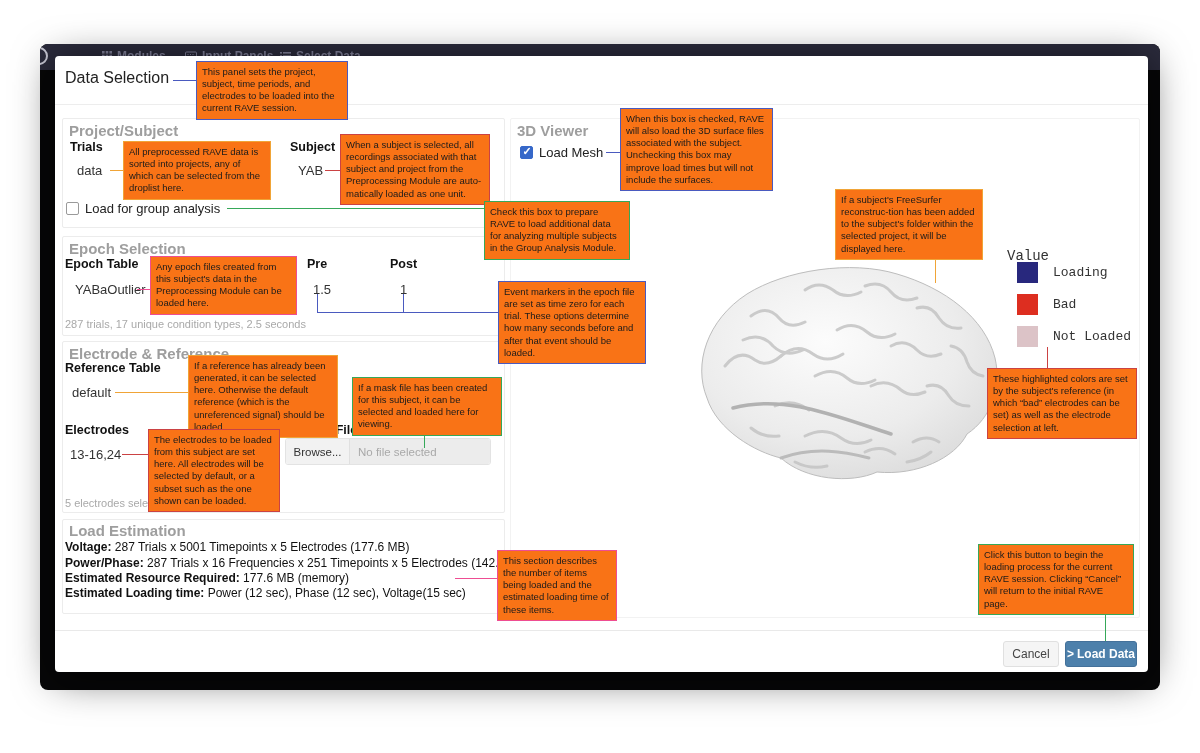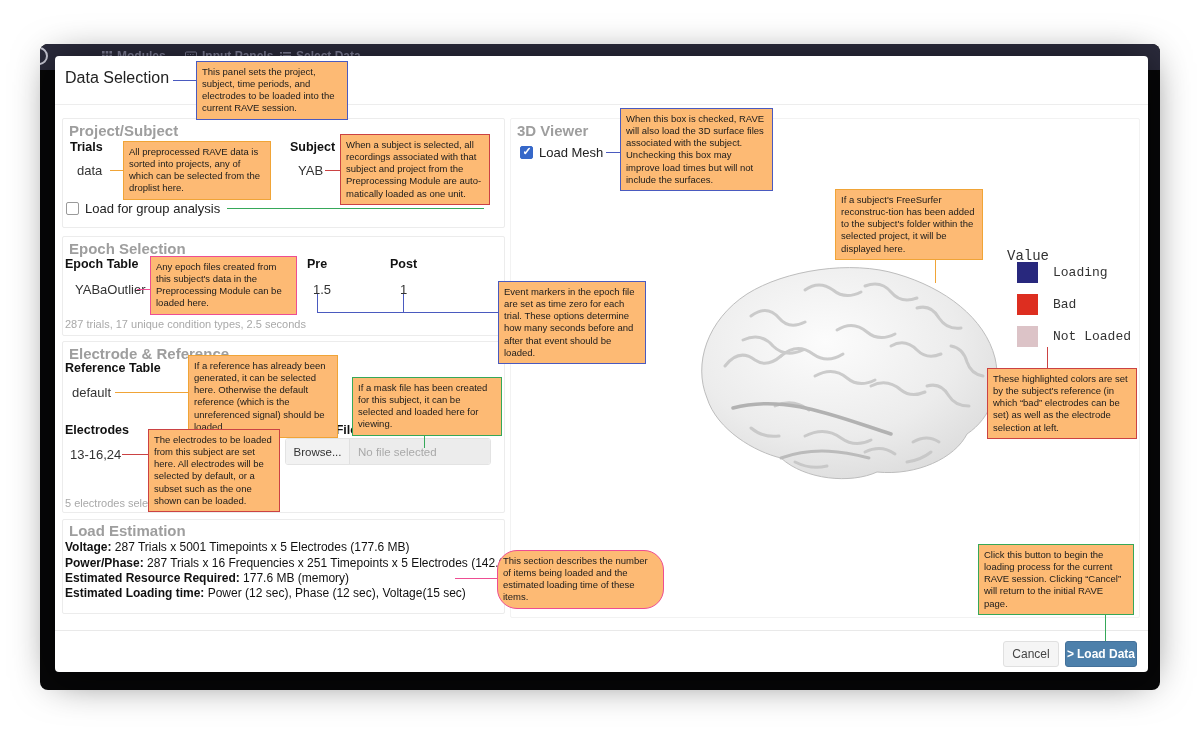--- a/index.html
+++ b/index.html
@@ -13,21 +13,21 @@
   .modal { position:absolute; left:55px; top:56px; width:1093px; height:616px; background:#ffffff; border-radius:4px; box-shadow:0 6px 40px rgba(0,0,0,.65); }
   .modal-title { position:absolute; left:10px; top:13px; font-size:16px; color:#222; }
   .header-divider { position:absolute; left:0; top:48px; width:100%; border-top:1px solid #ededed; }
 
   .panel-box { position:absolute; border:1px solid #ececec; border-radius:2px; background:transparent; }
   .sec-head { position:absolute; font-size:15px; font-weight:bold; color:#9e9e9e; }
   .fld-label { position:absolute; font-size:12.5px; font-weight:bold; color:#111; }
   .fld-value { position:absolute; font-size:13px; color:#333; cursor:pointer; }
   .summary-text { position:absolute; font-size:11px; color:#a9a9a9; }
 
-  .ann { position:absolute; background:#fdba74; border:1.6px solid; padding:4px 5px; font-size:9.5px; line-height:1.28; color:#1b1b1b; z-index:5; }
+  .ann { position:absolute; background:#f97316; border:1.6px solid; padding:4px 5px; font-size:9.5px; line-height:1.28; color:#1b1b1b; z-index:5; }
   .ann-blue   { border-color:#4a5abf; }
   .ann-orange { border-color:#f0a437; }
   .ann-red    { border-color:#cb4243; }
   .ann-green  { border-color:#36a859; }
   .ann-pink   { border-color:#ee4d92; }
 
   .hline { position:absolute; height:0; border-top:1.6px solid; z-index:4; }
   .vline { position:absolute; width:0; border-left:1.6px solid; z-index:4; }
   .c-blue{border-color:#4a5abf;} .c-orange{border-color:#f0a437;} .c-red{border-color:#cb4243;}
   .c-green{border-color:#36a859;} .c-pink{border-color:#ee4d92;}
@@ -117,20 +117,21 @@
   <div class="fld-value" style="left:22px;top:107px;">data</div>
   <div class="hline c-orange" style="left:55px;top:114px;width:13px;"></div>
   <div class="ann ann-orange" style="left:68px;top:85px;width:148px;">All preprocessed RAVE data is sorted into projects, any of which can be selected from the droplist here.</div>
   <div class="fld-label" style="left:235px;top:84px;">Subject</div>
   <div class="fld-value" style="left:243px;top:107px;">YAB</div>
   <div class="hline c-red" style="left:270px;top:114px;width:15px;"></div>
   <div class="ann ann-red" style="left:285px;top:78px;width:150px;">When a subject is selected, all recordings associated with that subject and project from the Preprocessing Module are auto-matically loaded as one unit.</div>
   <div class="cb" style="left:11px;top:146px;"></div>
   <div class="cb-label" style="left:30px;top:145px;">Load for group analysis</div>
   <div class="hline c-green" style="left:172px;top:152px;width:257px;"></div>
+  <div class="ann ann-green" style="left:429px;top:145px;width:146px;">Check this box to prepare RAVE to load additional data for analyzing multiple subjects in the Group Analysis Module.</div>
 
   <div class="panel-box" style="left:7px;top:180px;width:443px;height:100px;"></div>
   <div class="sec-head" style="left:14px;top:184px;">Epoch Selection</div>
   <div class="fld-label" style="left:10px;top:201px;">Epoch Table</div>
   <div class="fld-value" style="left:20px;top:226px;">YABaOutlier</div>
   <div class="hline c-pink" style="left:82px;top:233px;width:13px;"></div>
   <div class="ann ann-pink" style="left:95px;top:200px;width:147px;">Any epoch files created from this subject's data in the Preprocessing Module can be loaded here.</div>
   <div class="fld-label" style="left:252px;top:201px;">Pre</div>
   <div class="fld-value" style="left:258px;top:226px;">1.5</div>
   <div class="fld-label" style="left:335px;top:201px;">Post</div>
@@ -160,21 +161,21 @@
   </div>
   <div class="summary-text" style="left:10px;top:441px;">5 electrodes selected (13-16,24)</div>
 
   <div class="panel-box" style="left:7px;top:463px;width:443px;height:95px;"></div>
   <div class="sec-head" style="left:14px;top:466px;">Load Estimation</div>
   <div class="est-line" style="left:10px;top:484px;"><b>Voltage:</b><span> 287 Trials x 5001 Timepoints x 5 Electrodes (177.6 MB)</span></div>
   <div class="est-line" style="left:10px;top:500px;"><b>Power/Phase:</b><span> 287 Trials x 16 Frequencies x 251 Timepoints x 5 Electrodes (142.6 MB each)</span></div>
   <div class="est-line" style="left:10px;top:515px;"><b>Estimated Resource Required:</b><span> 177.6 MB (memory)</span></div>
   <div class="est-line" style="left:10px;top:530px;"><b>Estimated Loading time:</b><span> Power (12 sec), Phase (12 sec), Voltage(15 sec)</span></div>
   <div class="hline c-pink" style="left:400px;top:522px;width:42px;"></div>
-  <div class="ann ann-pink" style="left:442px;top:494px;width:167px;border-radius:20px;">This section describes the number of items being loaded and the estimated loading time of these items.</div>
+  <div class="ann ann-pink" style="left:442px;top:494px;width:120px;">This section describes the number of items being loaded and the estimated loading time of these items.</div>
 
   <div class="panel-box" style="left:455px;top:62px;width:630px;height:500px;border-color:#f2f2f2;"></div>
   <div class="sec-head" style="left:462px;top:66px;">3D Viewer</div>
   <div class="cb checked" style="left:465px;top:90px;"></div>
   <div class="cb-label" style="left:484px;top:89px;">Load Mesh</div>
   <div class="hline c-blue" style="left:551px;top:96px;width:14px;"></div>
   <div class="ann ann-blue" style="left:565px;top:52px;width:153px;">When this box is checked, RAVE will also load the 3D surface files associated with the subject. Unchecking this box may improve load times but will not include the surfaces.</div>
 
   <div class="ann ann-orange" style="left:780px;top:133px;width:148px;">If a subject's FreeSurfer reconstruc-tion has been added to the subject's folder within the selected project, it will be displayed here.</div>
   <div class="vline c-orange" style="left:880px;top:192px;height:35px;"></div>

